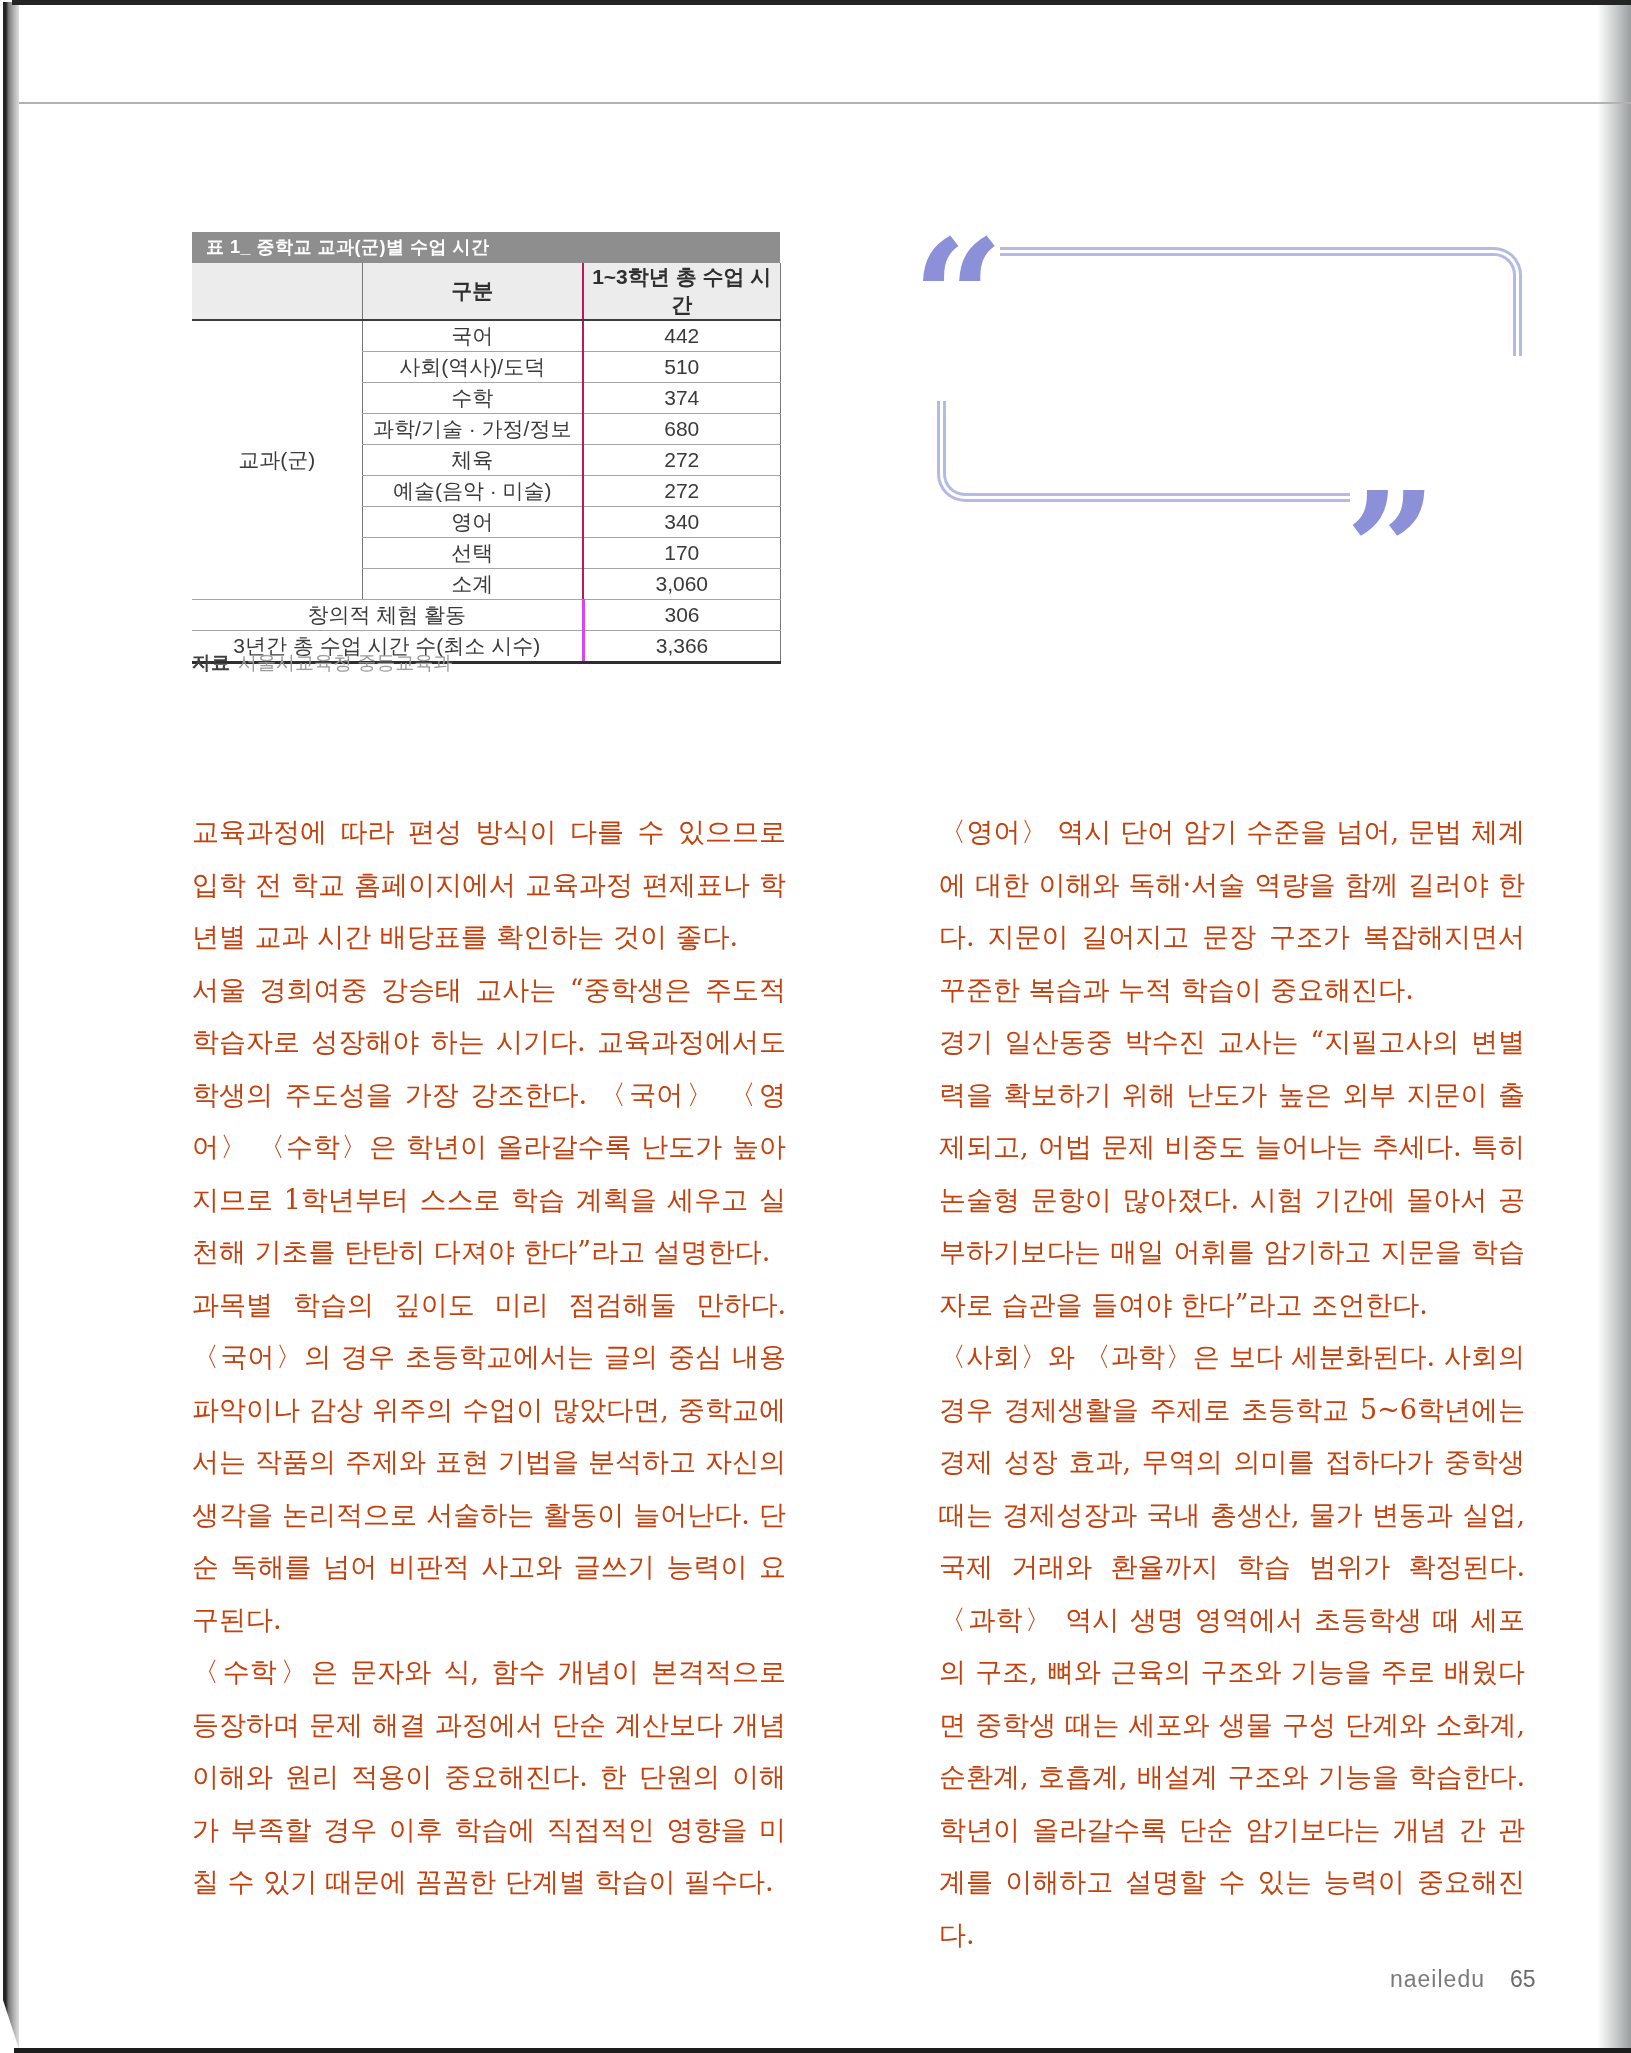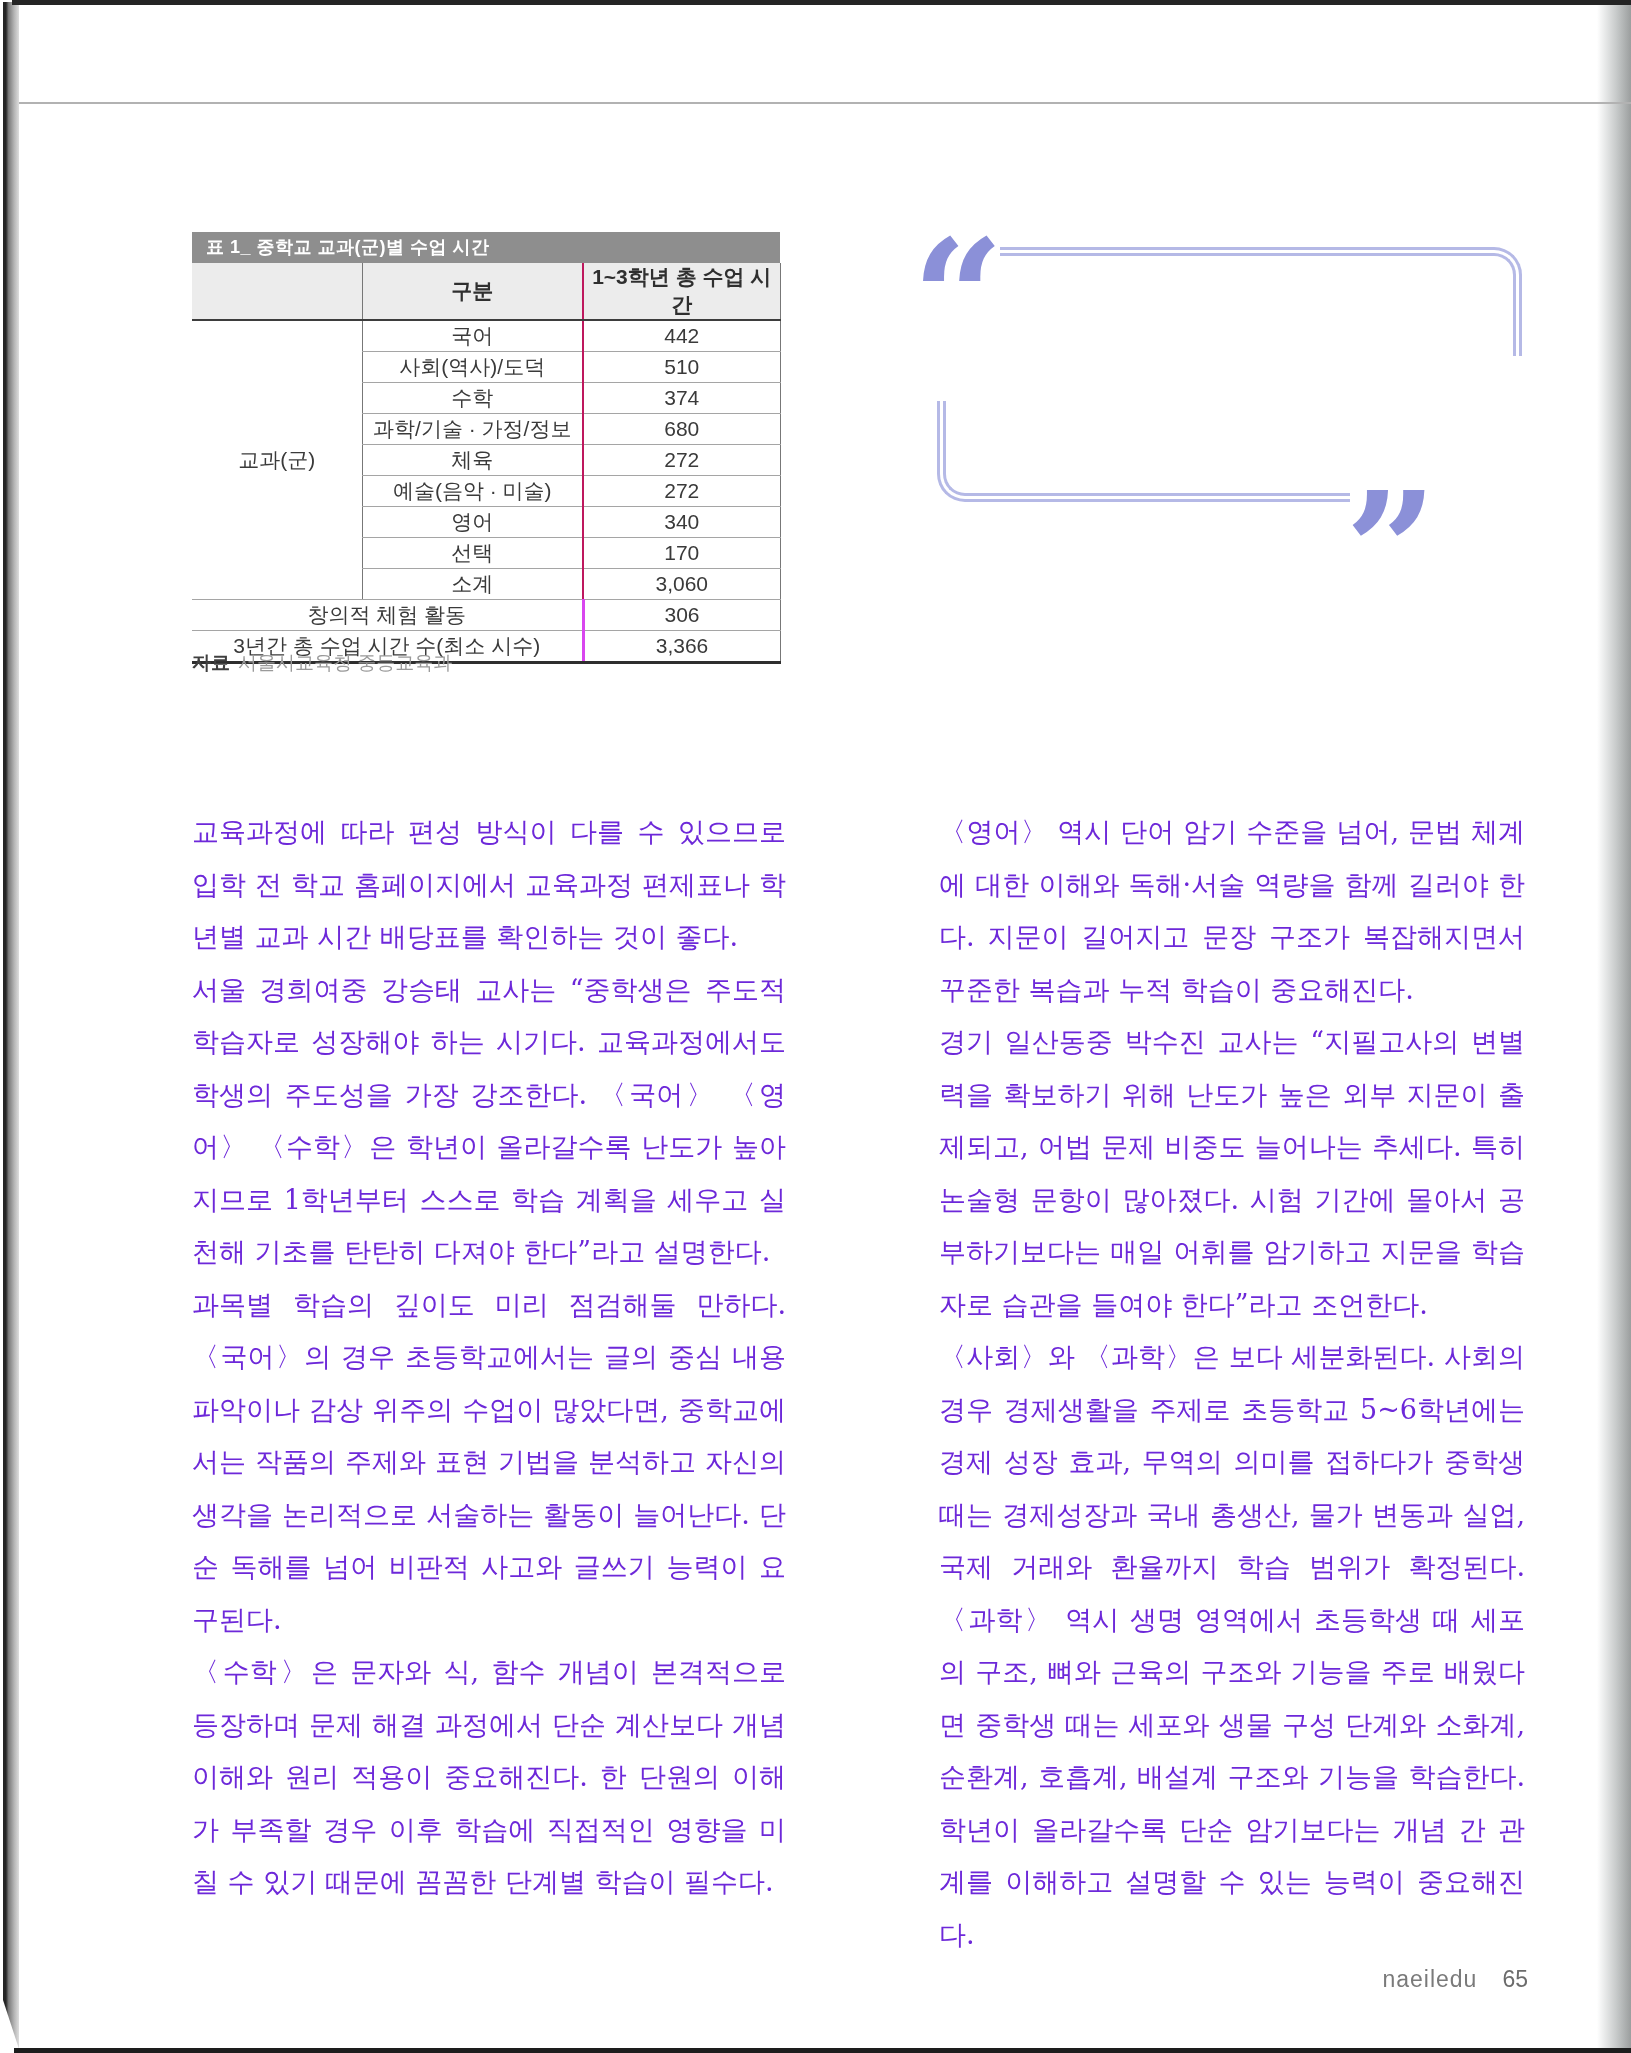--- a/index.html
+++ b/index.html
@@ -82,32 +82,32 @@
   .quote-close { left: 1345px; top: 470px; height: 70px; overflow: visible; }
   .quote-text {
     position: absolute; left: 981px; top: 304px; width: 540px;
     font-size: 28px; line-height: 52.5px; color: var(--q-text); letter-spacing: 0.3px;
   }
 
   
   .col {
     position: absolute; top: 806px;
     font-family: "DejaVu Serif", "Liberation Serif", serif;
-    font-size: 27px; line-height: 52.5px; color: #6d28d9;
+    font-size: 27px; line-height: 52.5px; color: #c2410c;
   }
   .col p {
     margin: 0; text-align: justify; word-break: break-all;
   }
   .col-left { left: 192px; width: 594px; }
   .col-right { left: 939px; width: 586px; }
 
   
   .footer {
     position: absolute; left: 1390px; top: 1966px; width: 138px;
-    display: flex; justify-content: flex-end; align-items: baseline;
+    display: flex; justify-content: space-between; align-items: baseline;
     font-size: 23px; color: #7a7a7a; letter-spacing: 1px;
   }
   .footer .pagenum { color: #6c6c6c; letter-spacing: 0; margin-left: 25px; }
 </style>
 </head>
 <body>
 
 <div id="page" style="--q-mark:#8b90d8; --q-frame:#b5b9e6; --q-text:#9aa1d6;">
 
   <div class="scan-left-strip"></div>

